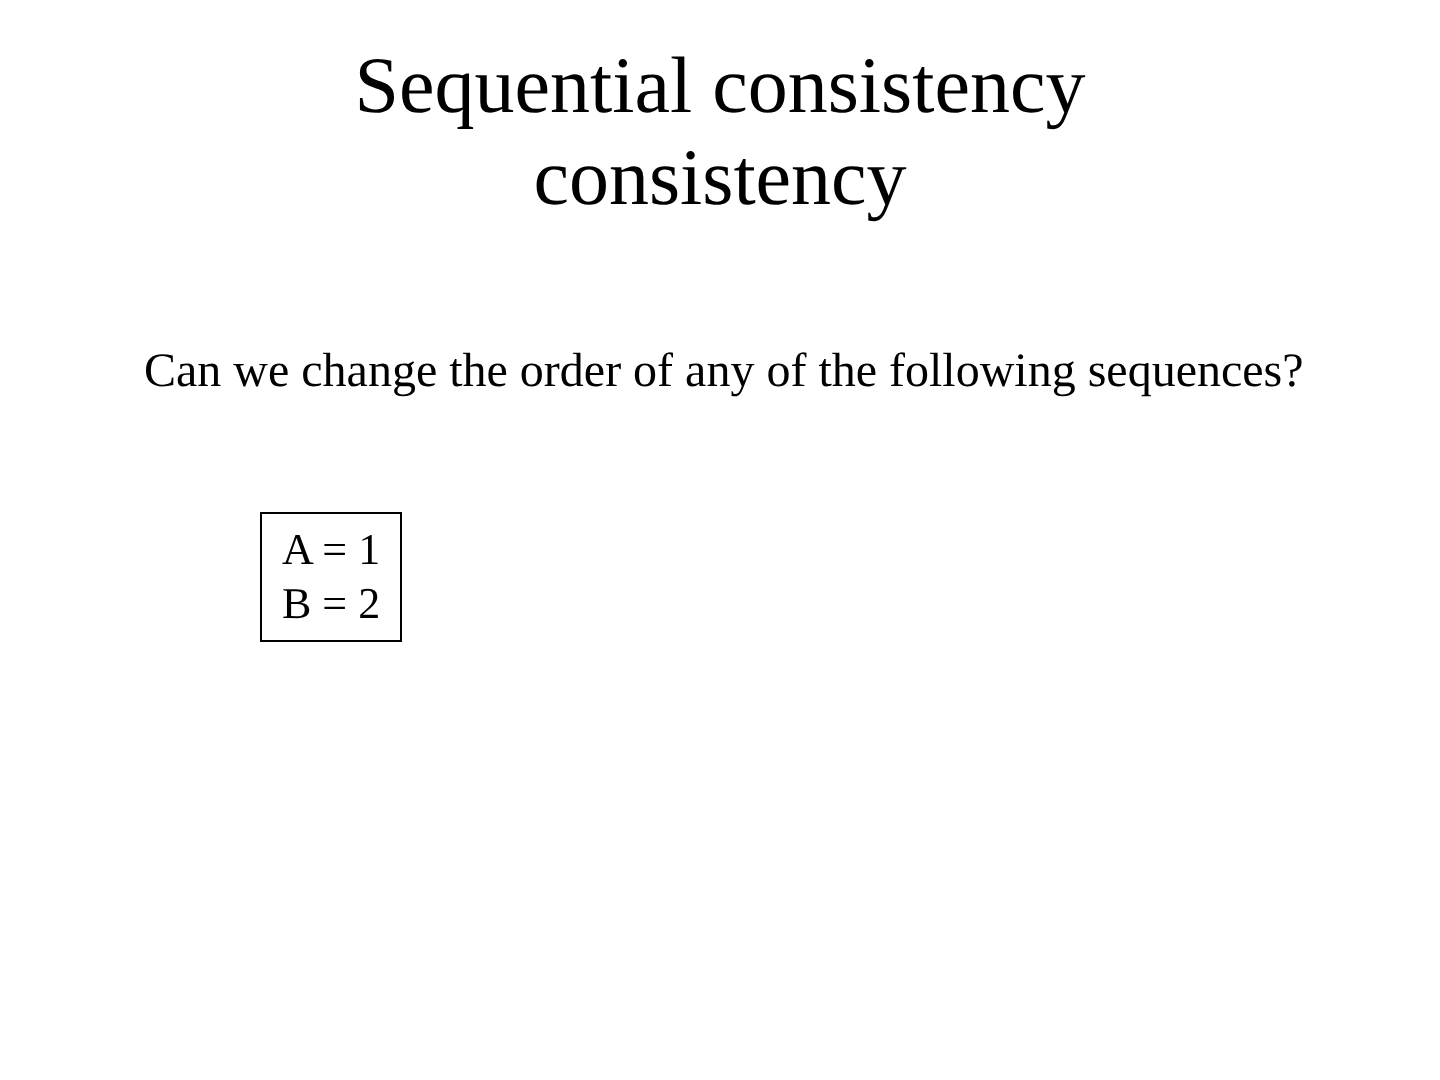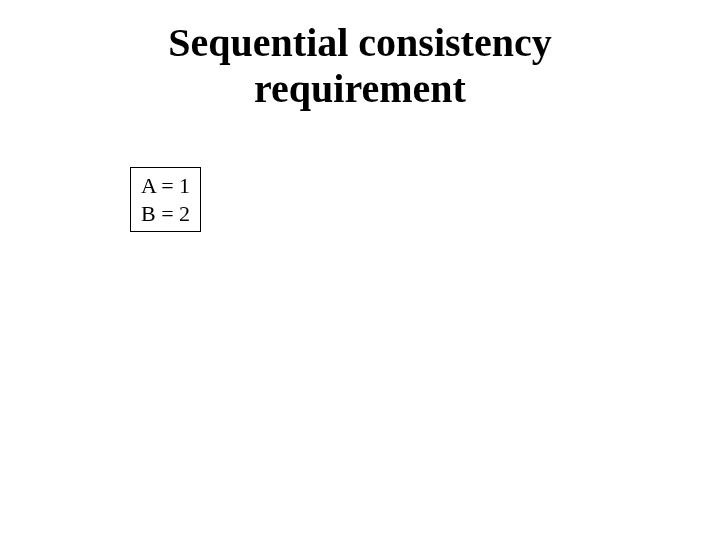--- a/index.html
+++ b/index.html
@@ -15,21 +15,21 @@
     width: 720px;
     height: 540px;
     position: relative;
     box-sizing: border-box;
     padding-top: 20px;
   }
   .title {
     text-align: center;
     font-size: 40px;
     line-height: 1.15;
-    font-weight: bold;
+    font-weight: normal;
     margin: 0 auto;
     padding: 0 60px;
   }
   .question {
     font-size: 24px;
     margin-top: 60px;
     padding: 0 40px 0 72px;
     line-height: 1.2;
   }
   .boxes {
@@ -50,23 +50,24 @@
   .gap1 { width: 120px; flex: 0 0 auto; }
   .gap2 { width: 145px; flex: 0 0 auto; }
 </style>
 </head>
 <body>
 
 <div class="slide">
 
   <h1 class="title">
     <span>Sequential consistency</span><br>
-    <span>requirement</span>
+    <span>consistency</span>
   </h1>
 
+  <div class="question">Can we change the order of any of the following sequences?</div>
 
   <div class="boxes">
 
     <div class="seq-box"><span>A = 1</span>
 <span>B = 2</span></div>
 
     <div class="gap1"></div>
 
 
     <div class="gap2"></div>

